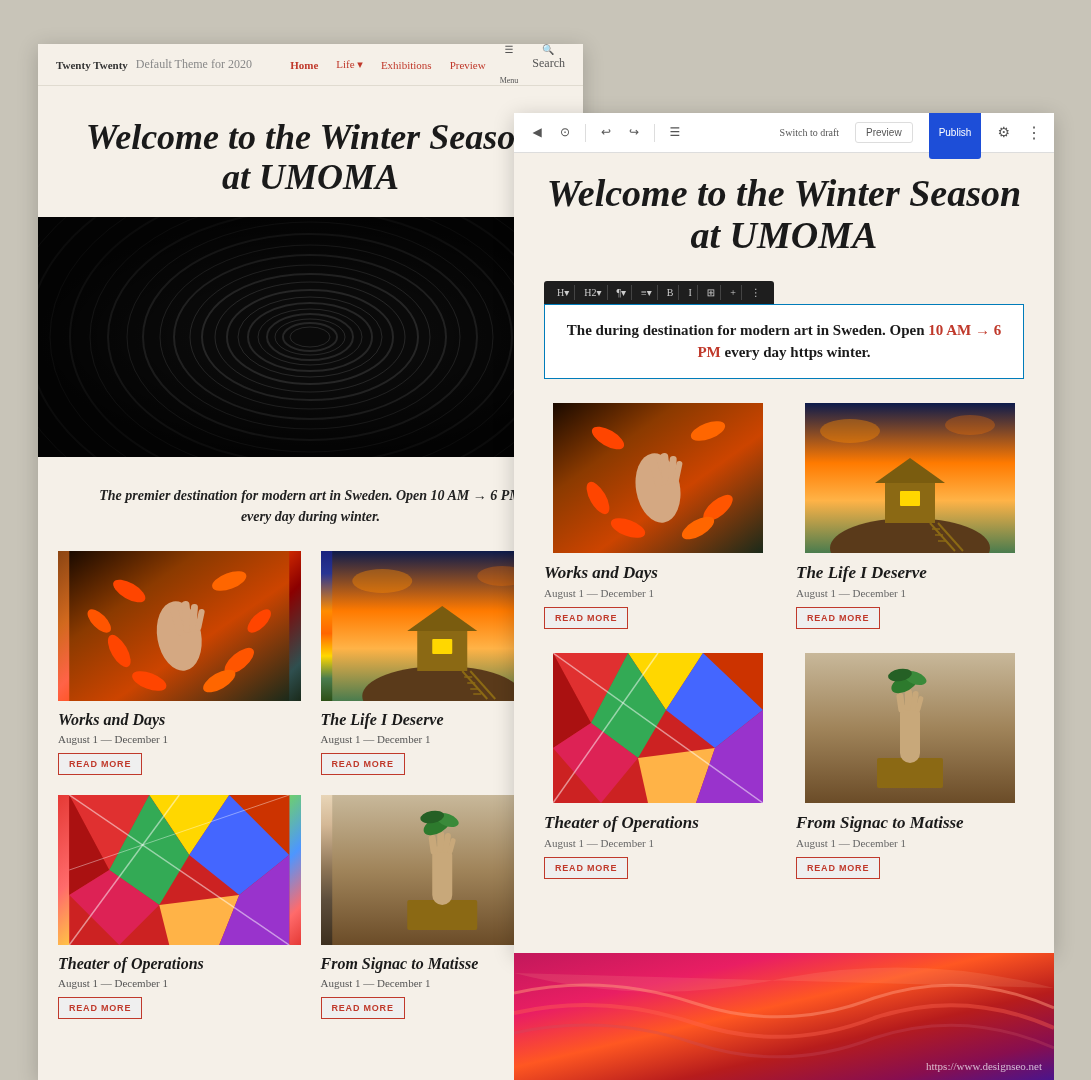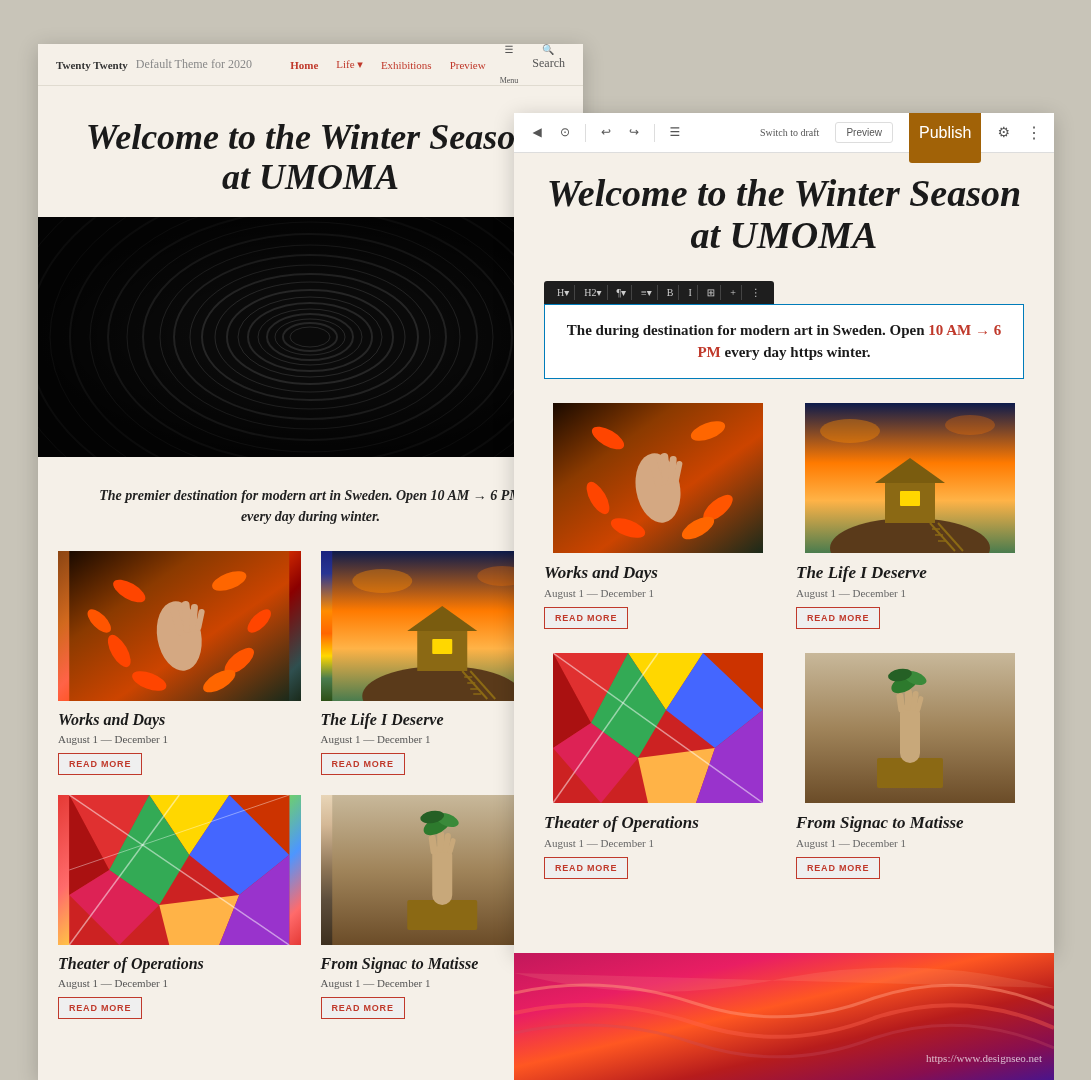--- a/index.html
+++ b/index.html
@@ -188,24 +188,24 @@
     .preview-btn {
       font-size: 10px;
       color: #555;
       padding: 4px 10px;
       border: 1px solid #ddd;
       border-radius: 3px;
       cursor: pointer;
       background: #fff;
     }
     .publish-btn {
-      font-size: 16px;
+      font-size: 10px;
       color: #fff;
       padding: 21px 10px;
-      background: #a16207;
+      background: #1d4ed8;
       border-radius: 3px;
       cursor: pointer;
       border: none;
     }
     .settings-icon {
       color: #555;
       font-size: 14px;
       cursor: pointer;
     }
     .more-icon {
@@ -313,21 +313,21 @@
       overflow: hidden;
     }
     .bottom-strip-img {
       width: 100%;
       height: 100%;
       background: linear-gradient(45deg, #c2185b 0%, #e91e63 20%, #ff5722 40%, #b71c1c 60%, #880e4f 80%, #4a148c 100%);
       position: relative;
     }
     .bottom-watermark {
       position: absolute;
-      bottom: 16px;
+      bottom: 8px;
       right: 12px;
       font-size: 11px;
       color: rgba(255,255,255,0.7);
     }
 
     
     .img-hand-painting {
       background: linear-gradient(135deg, #8B4513 0%, #D2691E 20%, #FF6347 35%, #FF4500 50%, #8B0000 70%, #2F4F4F 90%, #1a2a1a 100%);
     }
     .img-house-sky {

